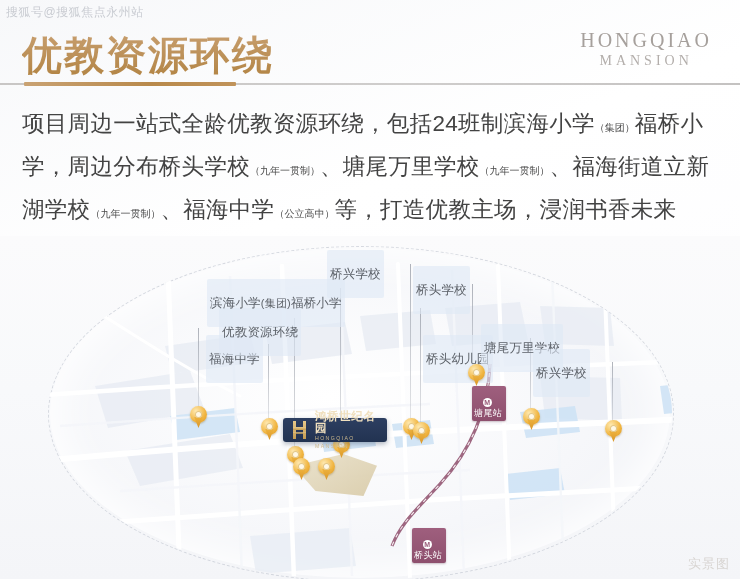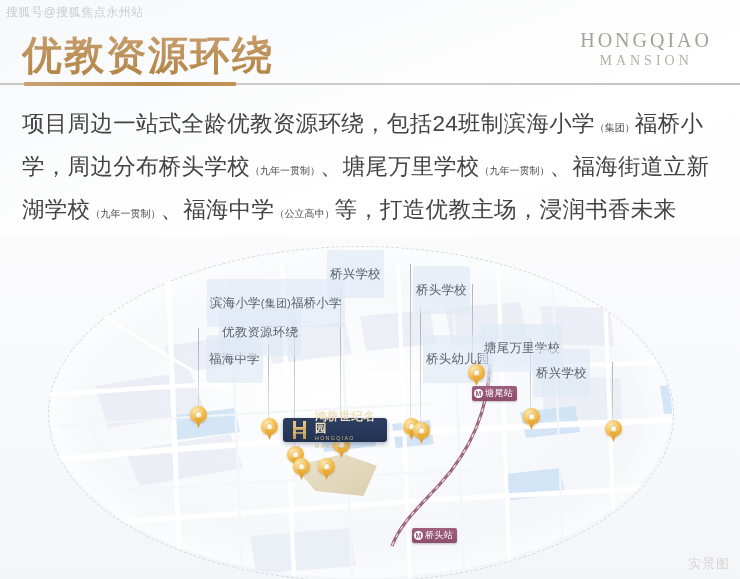--- a/index.html
+++ b/index.html
@@ -148,22 +148,23 @@
   }
   .badge .en{
     font-size:5.2px;color:#cdb versions;letter-spacing:1.4px;line-height:8px;
     color:#cdb98e;
   }
 
   
   .station{
     position:absolute;display:flex;align-items:center;
     background:linear-gradient(180deg,#9f5f7e,#8d4f6d);
-    border-radius:2px;padding:1px 4px 1px 2px;
+    border-radius:2px;padding:12px 4px 1px 2px;
     box-shadow:0 1px 2px rgba(90,45,70,.3);
+    flex-direction:column;
   }
   .station .m{
     width:9px;height:9px;border-radius:50%;
     background:#fff;color:#9a5a78;font-size:7px;line-height:9px;text-align:center;
     margin-right:2px;flex:none;font-weight:bold;
   }
   .station .s-name{font-size:9px;color:#fff;letter-spacing:.4px;white-space:nowrap;}
 
   
   svg.metro{position:absolute;left:0;top:0;width:740px;height:343px;}

